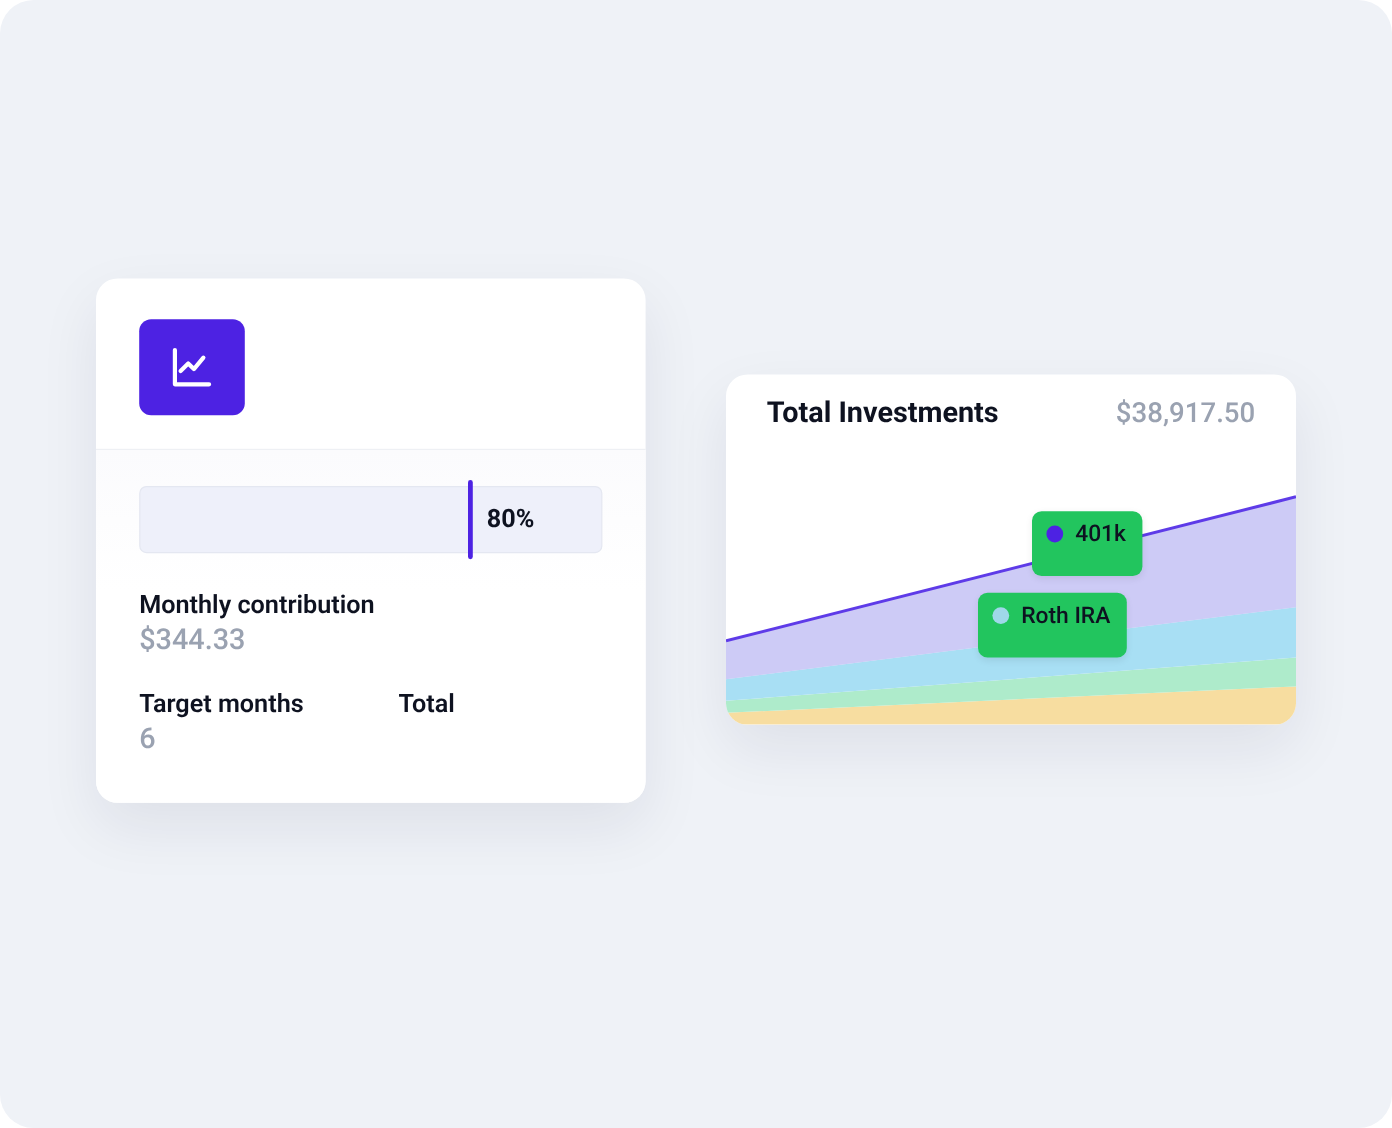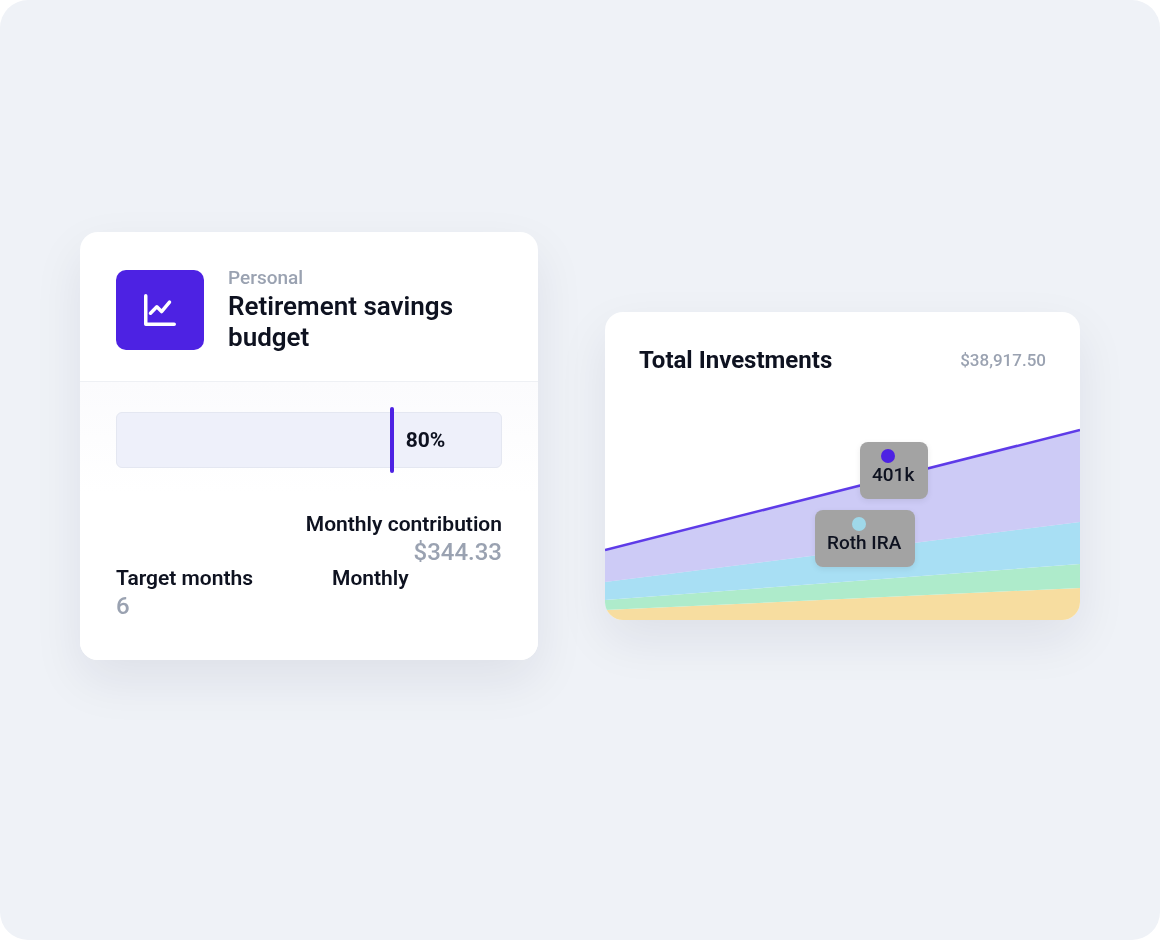--- a/index.html
+++ b/index.html
@@ -101,78 +101,77 @@
       font-weight: 600;
       color: #0E1220;
     }
     .row-value {
       font-size: 24px;
       color: #9AA2B1;
       font-weight: 500;
       margin-top: 2px;
     }
     .contrib {
-      margin-top: 44px;
-      text-align: right;
+      margin-top: 32px;
     }
     .targets {
       display: flex;
+      margin-top: 28px;
       gap: 56px;
     }
     .target-col {
       min-width: 160px;
     }
     
     .invest-card {
       position: absolute;
       left: 605px;
       top: 312px;
       width: 475px;
       background: #fff;
       border-radius: 18px;
       box-shadow: 0 20px 50px rgba(20,30,60,0.08);
       overflow: hidden;
     }
     .invest-header {
       display: flex;
       align-items: center;
       justify-content: space-between;
-      padding: 34px 34px 26px 34px;
+      padding: 18px 34px 26px 34px;
     }
     .invest-title {
       font-size: 24px;
       font-weight: 700;
       color: #0E1220;
     }
     .invest-total {
-      font-size: 17px;
+      font-size: 23px;
       color: #9AA2B1;
       font-weight: 500;
     }
     .chart-wrap {
       position: relative;
       height: 220px;
     }
     .chart-wrap svg {
       display: block;
       width: 100%;
       height: 100%;
     }
     .legend-pill {
       position: absolute;
-      background: #a3a3a3;
+      background: #22c55e;
       border-radius: 8px;
       box-shadow: 0 2px 6px rgba(0,0,0,0.08);
-      padding: 7px 14px 13px 12px;
+      padding: 7px 14px 24px 12px;
       display: flex;
       align-items: center;
       font-size: 19px;
       font-weight: 500;
       color: #0E1220;
-      flex-direction: column;
     }
     .legend-dot {
       width: 14px;
       height: 14px;
       border-radius: 50%;
       margin-right: 10px;
       flex-shrink: 0;
     }
     .legend-401k { top: 42px; left: 255px; }
     .legend-roth { top: 110px; left: 210px; }
@@ -183,43 +182,39 @@
 <div class="page-bg">
 
   <div class="budget-card">
     <div class="budget-header">
       <div class="icon-box">
         <svg viewBox="0 0 24 24" fill="none" stroke="#fff" stroke-width="2.2" stroke-linecap="round" stroke-linejoin="round">
           <path d="M3 3v18h18"></path>
           <path d="M6 14l4-4 3 3 5-6"></path>
         </svg>
       </div>
-      <div class="header-text">
-        <div class="kicker">Personal</div>
-        <div class="title">Retirement savings budget</div>
-      </div>
     </div>
     <div class="budget-body">
       <div class="progress">
         <div class="progress-handle"></div>
         <div class="progress-label">80%</div>
       </div>
 
       <div class="contrib">
         <div class="row-label">Monthly contribution</div>
         <div class="row-value">$344.33</div>
       </div>
 
       <div class="targets">
         <div class="target-col">
           <div class="row-label">Target months</div>
           <div class="row-value">6</div>
         </div>
         <div class="target-col">
-          <div class="row-label">Monthly</div>
+          <div class="row-label">Total</div>
         </div>
       </div>
     </div>
   </div>
 
   <div class="invest-card">
     <div class="invest-header">
       <div class="invest-title">Total Investments</div>
       <div class="invest-total">$38,917.50</div>
     </div>

